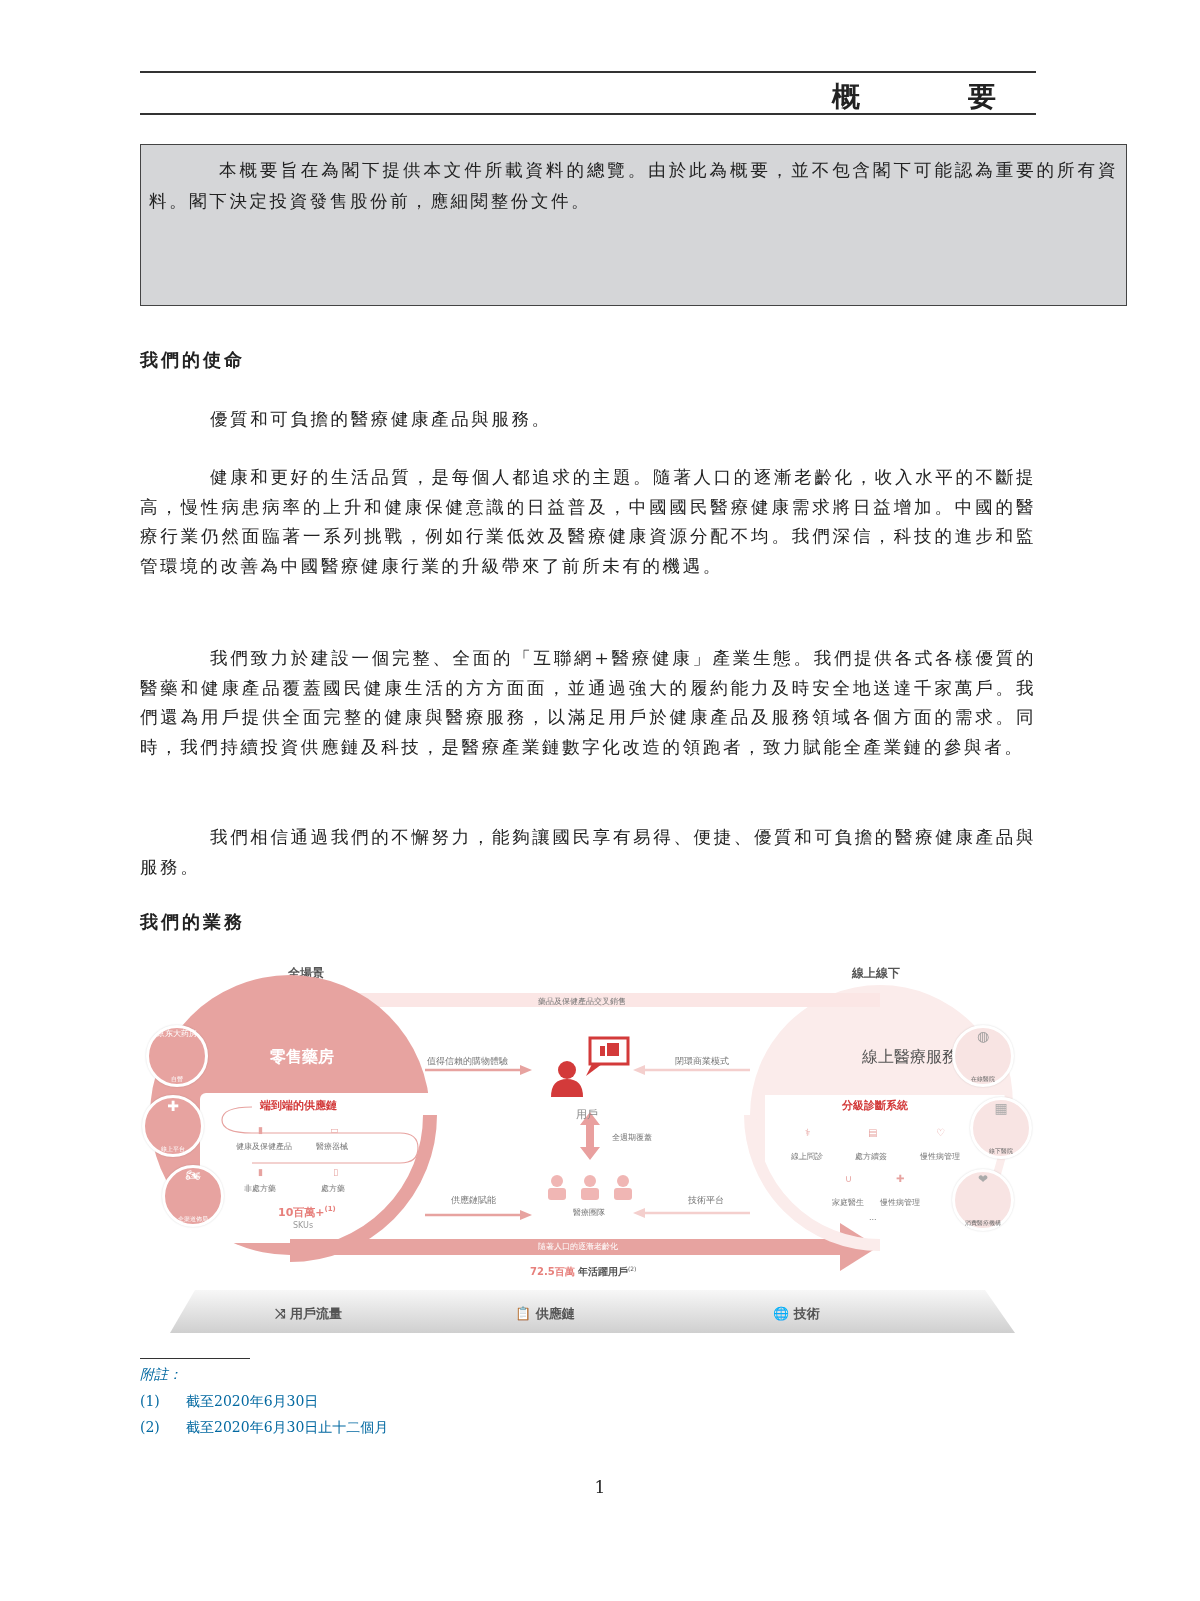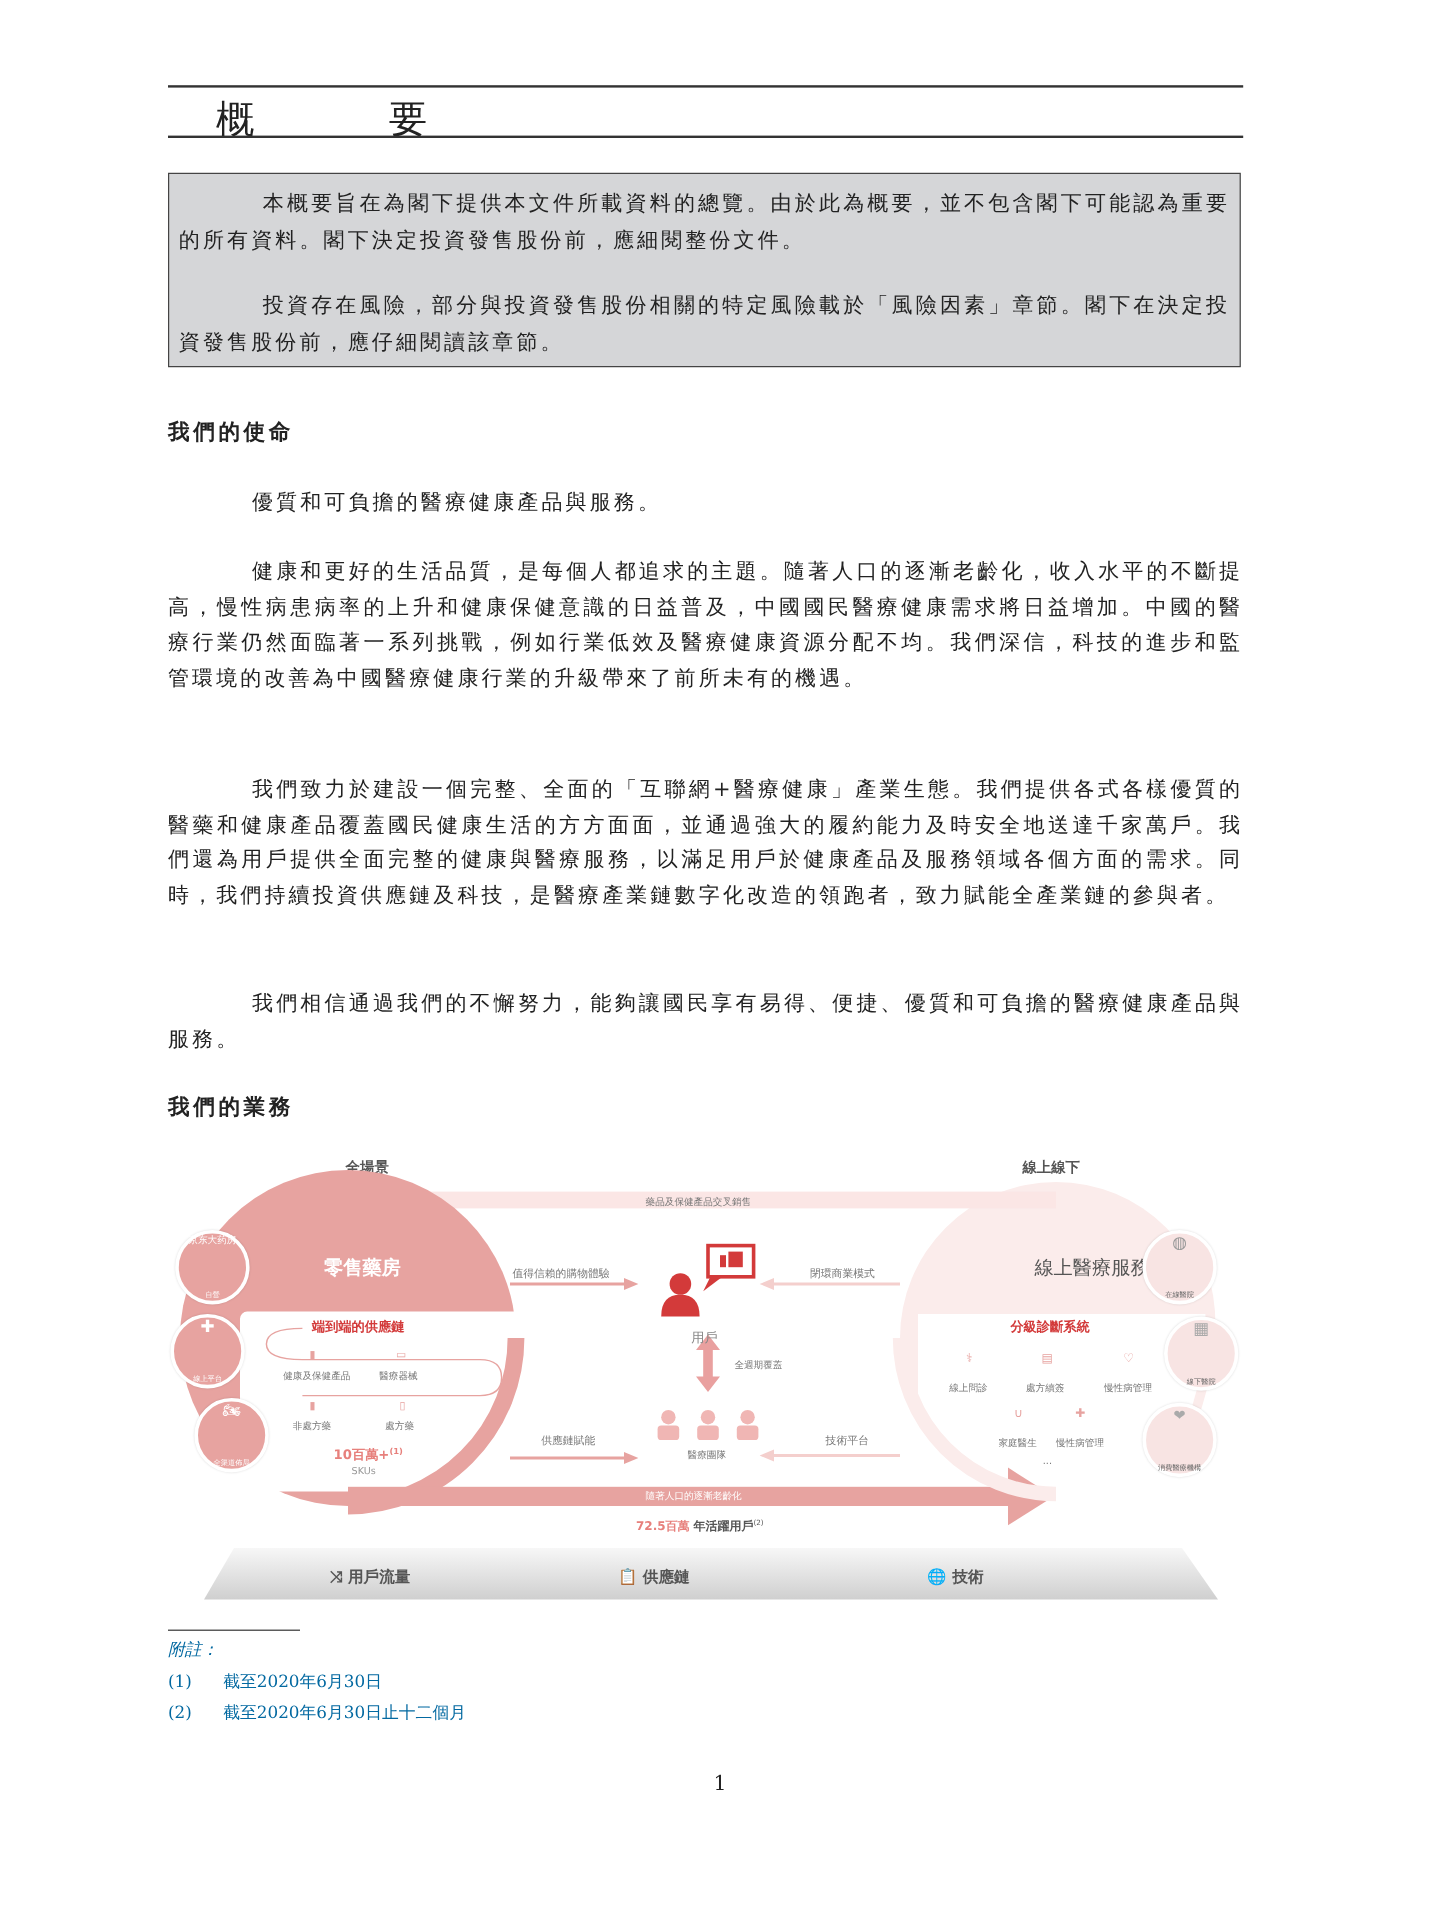--- a/index.html
+++ b/index.html
@@ -1,19 +1,19 @@
 <!DOCTYPE html>
 <html><head>
 <meta charset="utf-8">
 <style>
   html, body { margin: 0; padding: 0; background: #ffffff; }
   body { width: 1200px; height: 1601px; position: relative; font-family: "DejaVu Serif", "Liberation Serif", serif; color: #222; overflow: hidden; }
   .rule { position: absolute; left: 140px; width: 896px; background: #333; }
-  .title { position: absolute; left: 140px; width: 896px; top: 78px; text-align: left; font-size: 32px; font-weight: normal; letter-spacing: 40px; text-indent: 40px; color: #222; }
-  .summary-box { position: absolute; left: 140px; top: 144px; width: 894px; height: 162px; background: #d5d6d8; border: 1px solid #444; box-sizing: border-box; padding: 10px 8px; font-size: 17.5px; line-height: 31px; letter-spacing: 2.6px; }
+  .title { position: absolute; left: 140px; width: 896px; top: 78px; text-align: right; font-size: 28px; font-weight: bold; letter-spacing: 40px; text-indent: 40px; color: #222; }
+  .summary-box { position: absolute; left: 140px; top: 144px; width: 987px; height: 162px; background: #d5d6d8; border: 1px solid #444; box-sizing: border-box; padding: 10px 8px; font-size: 17.5px; line-height: 31px; letter-spacing: 2.6px; }
   .summary-box p { margin: 0; text-indent: 70px; text-align: justify; }
   .summary-box p + p { margin-top: 23px; }
   .h2 { position: absolute; left: 140px; font-size: 18px; font-weight: bold; letter-spacing: 3px; }
   .para { position: absolute; left: 140px; width: 896px; font-size: 17.5px; line-height: 29.5px; letter-spacing: 2.6px; text-align: justify; margin: 0; text-indent: 70px; }
   
   .diagram { position: absolute; left: 140px; top: 955px; width: 900px; height: 390px; font-family: "DejaVu Sans", "Liberation Sans", sans-serif; }
   .d-abs { position: absolute; }
   .lbl-top { font-size: 12px; color: #555; font-weight: bold; }
   .small-gray { font-size: 9px; color: #777; }
   .tiny-gray { font-size: 8px; color: #777; }
@@ -27,21 +27,20 @@
 </style>
 </head>
 <body>
 
 <div class="rule" style="top:71px;height:2px;"></div>
 <div class="title">概　要</div>
 <div class="rule" style="top:113px;height:2px;"></div>
 
 <div class="summary-box">
   <p>本概要旨在為閣下提供本文件所載資料的總覽。由於此為概要，並不包含閣下可能認為重要的所有資料。閣下決定投資發售股份前，應細閱整份文件。</p>
-  <p>投資存在風險，部分與投資發售股份相關的特定風險載於「風險因素」章節。閣下在決定投資發售股份前，應仔細閱讀該章節。</p>
 </div>
 
 <div class="h2" style="top:348px;">我們的使命</div>
 <p class="para" style="top:405px;">優質和可負擔的醫療健康產品與服務。</p>
 <p class="para" style="top:463px;">健康和更好的生活品質，是每個人都追求的主題。隨著人口的逐漸老齡化，收入水平的不斷提高，慢性病患病率的上升和健康保健意識的日益普及，中國國民醫療健康需求將日益增加。中國的醫療行業仍然面臨著一系列挑戰，例如行業低效及醫療健康資源分配不均。我們深信，科技的進步和監管環境的改善為中國醫療健康行業的升級帶來了前所未有的機遇。</p>
 <p class="para" style="top:644px;">我們致力於建設一個完整、全面的「互聯網+醫療健康」產業生態。我們提供各式各樣優質的醫藥和健康產品覆蓋國民健康生活的方方面面，並通過強大的履約能力及時安全地送達千家萬戶。我們還為用戶提供全面完整的健康與醫療服務，以滿足用戶於健康產品及服務領域各個方面的需求。同時，我們持續投資供應鏈及科技，是醫療產業鏈數字化改造的領跑者，致力賦能全產業鏈的參與者。</p>
 <p class="para" style="top:823px;">我們相信通過我們的不懈努力，能夠讓國民享有易得、便捷、優質和可負擔的醫療健康產品與服務。</p>
 
 <div class="h2" style="top:910px;">我們的業務</div>
 

